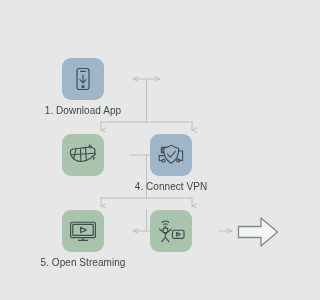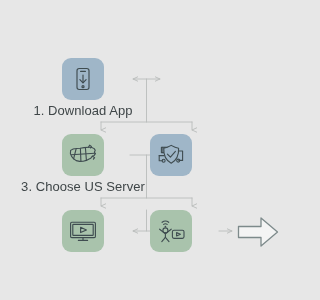--- a/index.html
+++ b/index.html
@@ -40,21 +40,21 @@
     display: flex;
     align-items: center;
     justify-content: center;
     box-sizing: border-box;
   }
   .tile svg {
     display: block;
   }
   .label {
     margin-top: 6px;
-    font-size: 13px;
+    font-size: 10px;
     line-height: 9px;
     color: #3f4648;
     white-space: nowrap;
     letter-spacing: 0.05px;
     text-align: left;
   }
   
   .col-left  { left: 38px; }
   .col-right { left: 126px; }
   
@@ -143,21 +143,20 @@
                    L3.6 14.4 L2.4 11.6 Z"></path>
           <path d="M20.4 5.3 L21.6 3.2 L23.4 4.4 L22.6 6"></path>
           <path d="M24.4 14.2 L26.6 15.6 L25.4 17.2"></path>
           <line x1="12.4" y1="6.2" x2="12.9" y2="19.3"></line>
           <line x1="17.4" y1="5.5" x2="18.4" y2="18.4"></line>
           <line x1="5.6" y1="16.8" x2="8.2" y2="6.5"></line>
           <line x1="3.3" y1="12.8" x2="26.9" y2="11.2"></line>
         </svg>
       </span>
     </div>
-    <div class="label">3. Choose US Server</div>
   </div>
 
   <div class="step col-right row-2">
     <div class="tile" style="background:#9fb6c8">
       <span>
         <svg width="28" height="27" viewBox="0 0 28 27" fill="none" stroke="#3f4c50" stroke-width="1.1" stroke-linecap="round" stroke-linejoin="round">
           <path d="M4.4 5.2 h7.2 v5.4 h-7.2 z"></path>
           <line x1="5.9" y1="5.2" x2="5.9" y2="10.6"></line>
           <line x1="8.0" y1="5.2" x2="8.0" y2="10.6"></line>
           <path d="M2.2 13.6 h5.6"></path>
@@ -167,34 +166,36 @@
           <circle cx="21.2" cy="18.6" r="1.5"></circle>
           <path d="M14.2 3.4
                    c3 1.8 5.6 2.6 7.4 2.8
                    c0.3 5.6 -1.2 11.6 -7.4 15
                    c-6.2 -3.4 -7.7 -9.4 -7.4 -15
                    c1.8 -0.2 4.4 -1 7.4 -2.8 z" fill="#9fb6c8"></path>
           <path d="M10.4 12.2 L13.4 15.2 L18.4 9.4"></path>
         </svg>
       </span>
     </div>
+    <div class="label">4. Connect VPN</div>
   </div>
 
   <div class="step col-left row-3">
     <div class="tile" style="background:#a9c3ac">
       <span>
         <svg width="30" height="26" viewBox="0 0 30 26" fill="none" stroke="#3f4c50" stroke-width="1.15" stroke-linecap="round" stroke-linejoin="round">
           <rect x="2.6" y="4.2" width="24.8" height="15.4" rx="1.2"></rect>
           <rect x="4.8" y="6.4" width="20.4" height="11" rx="0.6"></rect>
           <path d="M12.6 9.2 L18.4 11.9 L12.6 14.6 Z"></path>
           <line x1="15" y1="19.6" x2="15" y2="22"></line>
           <line x1="10.4" y1="22.4" x2="19.6" y2="22.4"></line>
         </svg>
       </span>
     </div>
+    <div class="label">5. Open Streaming</div>
   </div>
 
   <div class="step col-right row-3">
     <div class="tile" style="background:#a9c3ac">
       <span>
         <svg width="30" height="27" viewBox="0 0 30 27" fill="none" stroke="#3f4c50" stroke-width="1.1" stroke-linecap="round" stroke-linejoin="round">
           <path d="M6.1 4.3 a5.2 5.2 0 0 1 6.6 0"></path>
           <path d="M7.6 6.4 a3 3 0 0 1 3.6 0"></path>
           <circle cx="9.4" cy="8.6" r="0.85" fill="#3f4c50" stroke="none"></circle>
           <circle cx="9.4" cy="12.4" r="2.5"></circle>

